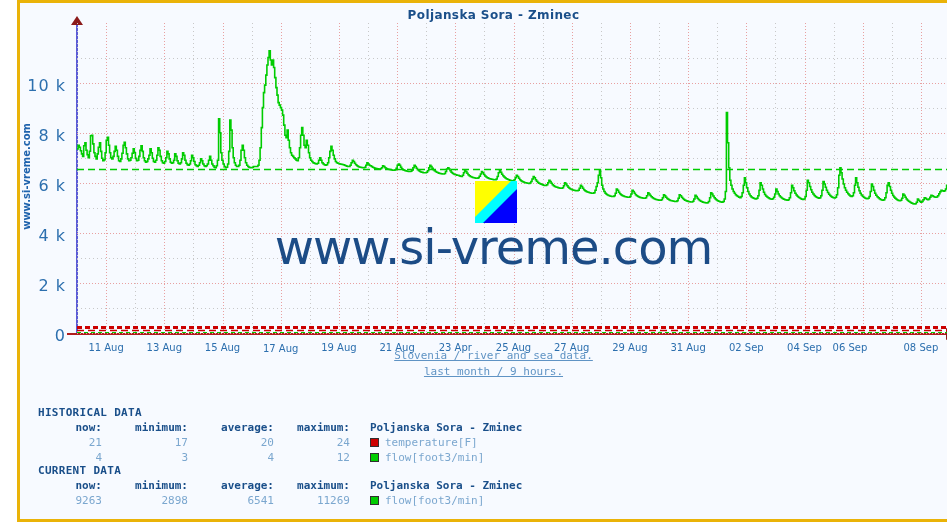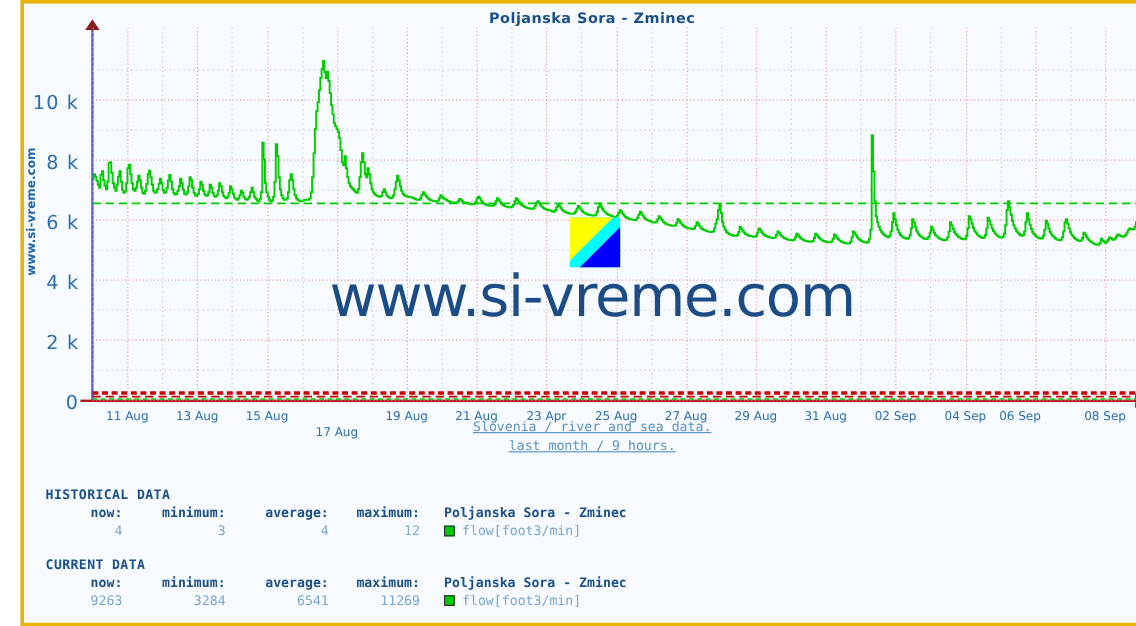--- a/index.html
+++ b/index.html
@@ -274,21 +274,21 @@
       <div class="ylab" style="left: 0px; top: 222.826px;">4 k</div>
       <div class="ylab" style="left: 0px; top: 172.739px;">6 k</div>
       <div class="ylab" style="left: 0px; top: 122.652px;">8 k</div>
       <div class="ylab" style="left: 0px; top: 72.5652px;">10 k</div>
     </div>
 
   <div id="xlabels">
       <div class="xlab" style="left: 86.1px; top: 339px;">11 Aug</div>
       <div class="xlab" style="left: 144.3px; top: 339px;">13 Aug</div>
       <div class="xlab" style="left: 202.5px; top: 339px;">15 Aug</div>
-      <div class="xlab" style="left: 260.7px; top: 352px;">17 Aug</div>
+      <div class="xlab" style="left: 260.7px; top: 340px;">17 Aug</div>
       <div class="xlab" style="left: 318.9px; top: 339px;">19 Aug</div>
       <div class="xlab" style="left: 377.1px; top: 339px;">21 Aug</div>
       <div class="xlab" style="left: 435.3px; top: 339px;">23 Apr</div>
       <div class="xlab" style="left: 493.5px; top: 339px;">25 Aug</div>
       <div class="xlab" style="left: 551.7px; top: 339px;">27 Aug</div>
       <div class="xlab" style="left: 609.9px; top: 339px;">29 Aug</div>
       <div class="xlab" style="left: 668.1px; top: 339px;">31 Aug</div>
       <div class="xlab" style="left: 726.3px; top: 339px;">02 Sep</div>
       <div class="xlab" style="left: 784.5px; top: 339px;">04 Sep</div>
       <div class="xlab" style="left: 830px; top: 339px;">06 Sep</div>
@@ -315,20 +315,27 @@
           <tr>
         <th class="c-now">now:</th>
         <th class="c-min">minimum:</th>
         <th class="c-avg">average:</th>
         <th class="c-max">maximum:</th>
         <th class="nm">Poljanska Sora - Zminec</th>
       </tr>
         </thead>
       <tbody id="hist-body">
           <tr>
+            <td class="c-now">21</td>
+            <td class="c-min">17</td>
+            <td class="c-avg">20</td>
+            <td class="c-max">24</td>
+            <td class="nm"><span class="swatch" style="background: rgb(204, 0, 0);"></span><span class="sname">temperature[F]</span></td>
+          </tr>
+          <tr>
             <td class="c-now">4</td>
             <td class="c-min">3</td>
             <td class="c-avg">4</td>
             <td class="c-max">12</td>
             <td class="nm"><span class="swatch" style="background: rgb(0, 204, 0);"></span><span class="sname">flow[foot3/min]</span></td>
           </tr>
         </tbody>
     </table>
   </div>
 
@@ -340,21 +347,21 @@
         <th class="c-now">now:</th>
         <th class="c-min">minimum:</th>
         <th class="c-avg">average:</th>
         <th class="c-max">maximum:</th>
         <th class="nm">Poljanska Sora - Zminec</th>
       </tr>
         </thead>
       <tbody id="curr-body">
           <tr>
             <td class="c-now">9263</td>
-            <td class="c-min">3284</td>
+            <td class="c-min">2898</td>
             <td class="c-avg">6541</td>
             <td class="c-max">11269</td>
             <td class="nm"><span class="swatch" style="background: rgb(0, 204, 0);"></span><span class="sname">flow[foot3/min]</span></td>
           </tr>
         </tbody>
     </table>
   </div>
 
 </div>
 

